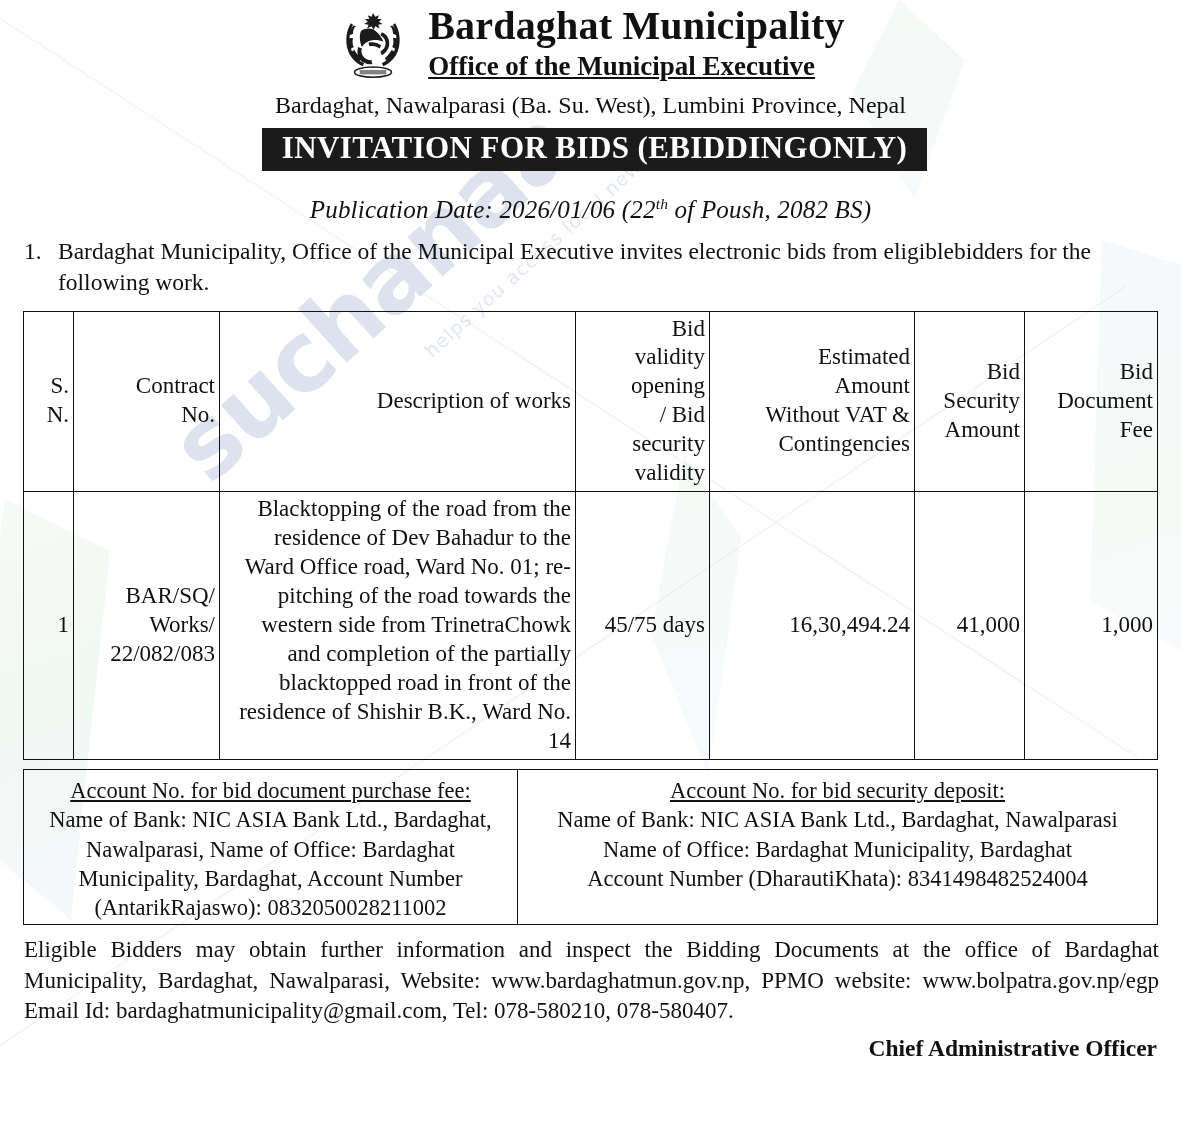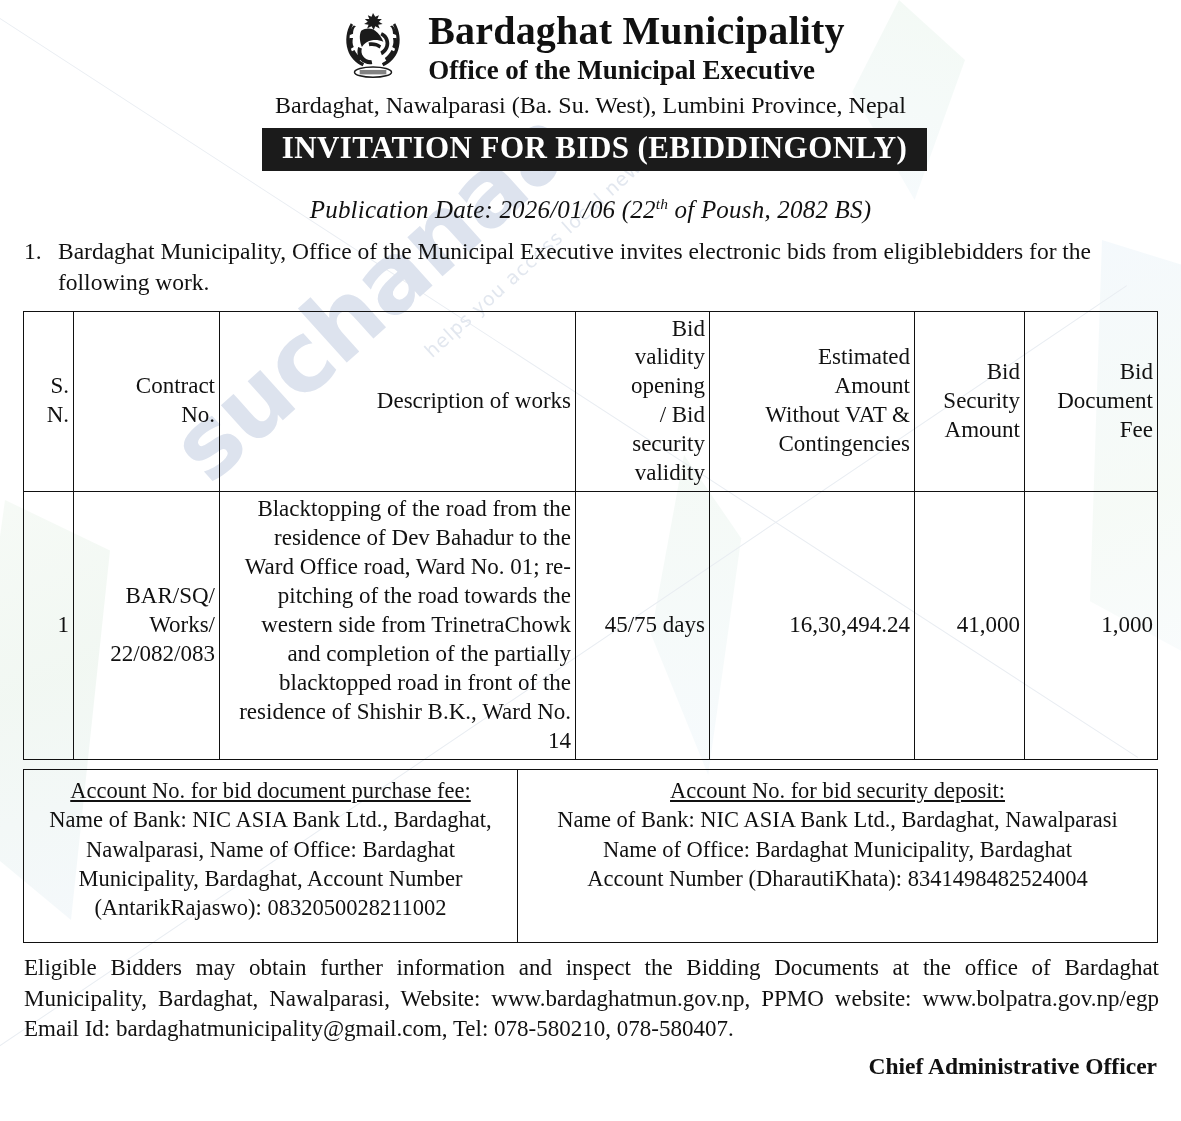--- a/index.html
+++ b/index.html
@@ -82,21 +82,21 @@
     background: #e9edf2;
   }
   .wm-line.l1 { left:-120px; top:-60px; width:1500px; height:1px; transform:rotate(33deg); transform-origin:left top; }
   .wm-line.l2 { left:-200px; top:1180px; width:1600px; height:1px; transform:rotate(-34deg); transform-origin:left top; }
 
   .content { position: relative; z-index: 2; }
 
   
   .masthead {
     display: flex;
-    align-items: flex-end;
+    align-items: flex-start;
     justify-content: center;
     gap: 18px;
     padding: 6px 0 0 0;
   }
   .emblem {
     width: 74px;
     height: 78px;
     flex: 0 0 auto;
     margin-top: 2px;
   }
@@ -106,20 +106,21 @@
     font-weight: bold;
     line-height: 1.02;
     letter-spacing: .2px;
     margin: 0;
   }
   .org-sub {
     font-size: 27px;
     font-weight: bold;
     line-height: 1.1;
     margin: 5px 0 0 0;
+    text-decoration: underline;
   }
   .org-addr {
     font-size: 24px;
     text-align: center;
     margin: 6px 0 0 0;
     line-height: 1.15;
   }
 
   .banner-wrap { text-align: center; margin-top: 8px; margin-left: 8px; }
   .banner {
@@ -189,21 +190,21 @@
     width: 1134px;
     border-collapse: collapse;
     table-layout: fixed;
   }
   table.accounts td {
     border: 1.6px solid #111;
     text-align: center;
     vertical-align: top;
     font-size: 22.5px;
     line-height: 1.30;
-    padding: 6px 8px 20px 8px;
+    padding: 6px 8px 2px 8px;
   }
   table.accounts td.deadline-cell {
     vertical-align: middle;
     padding: 7px 8px 9px 8px;
     line-height: 1.28;
   }
   .acc-left  { width: 494px; }
   .acc-right { width: 640px; }
   .u { text-decoration: underline; }
   .acc-head { display: block; }

